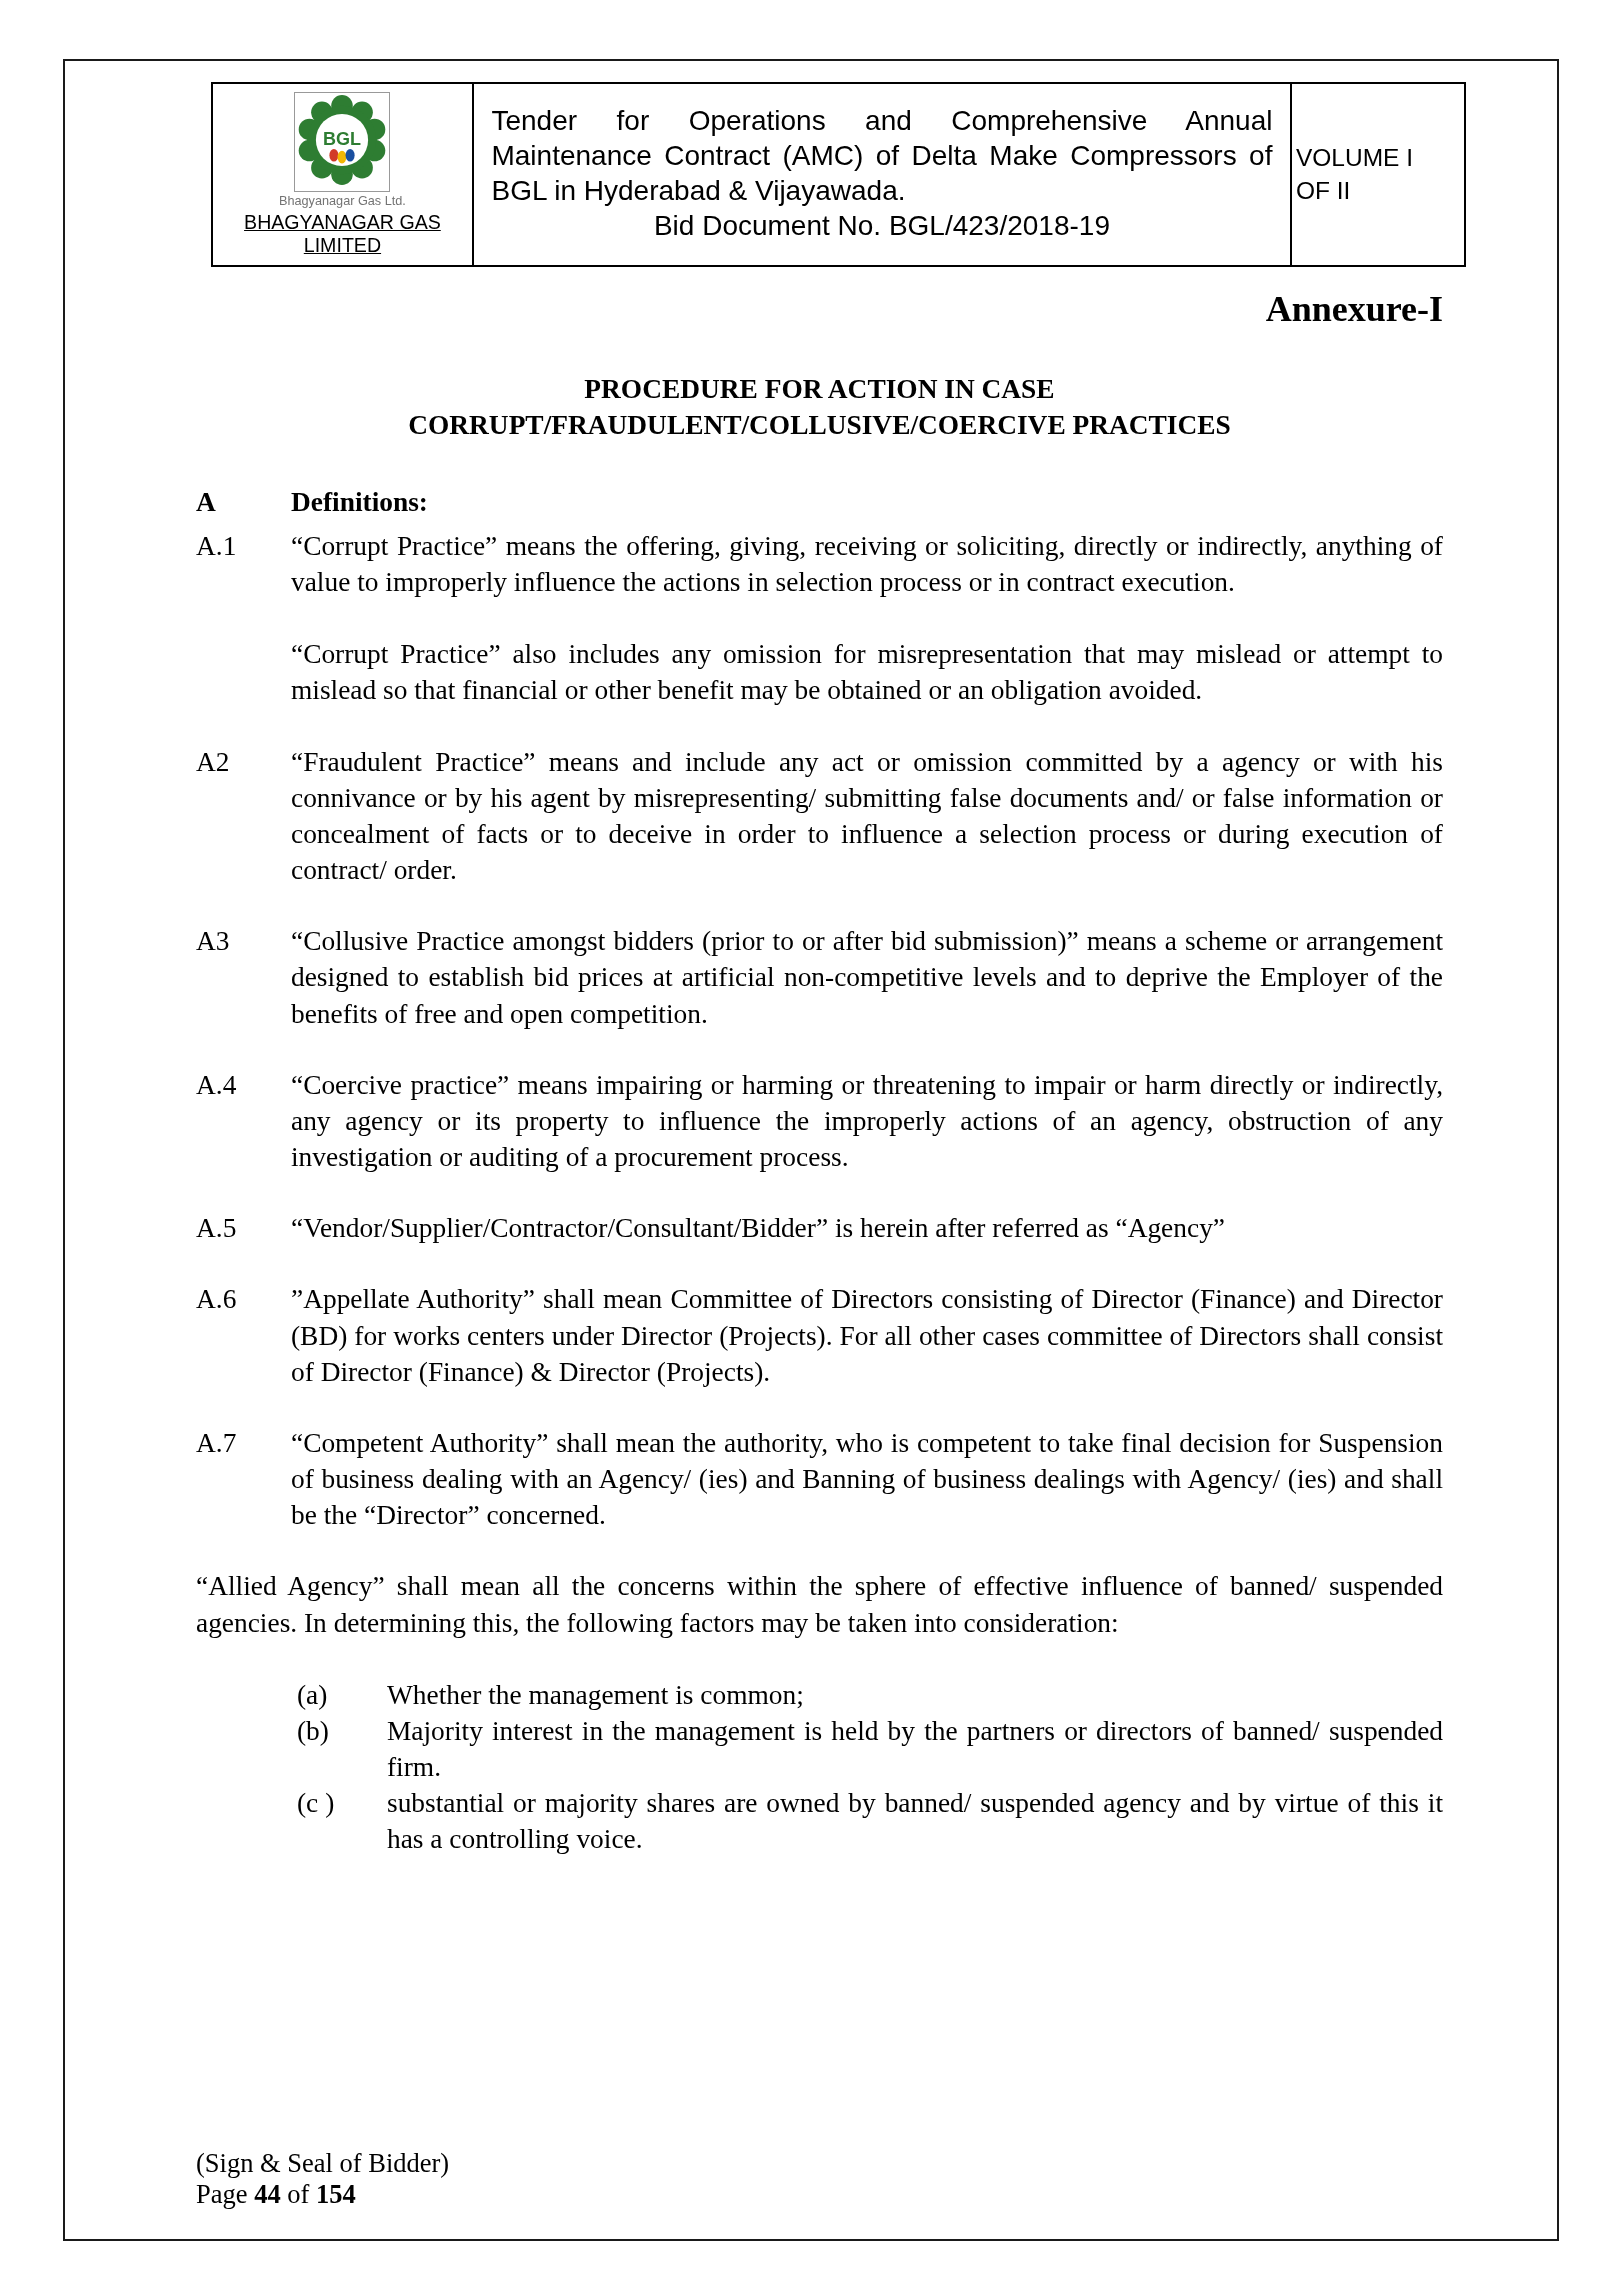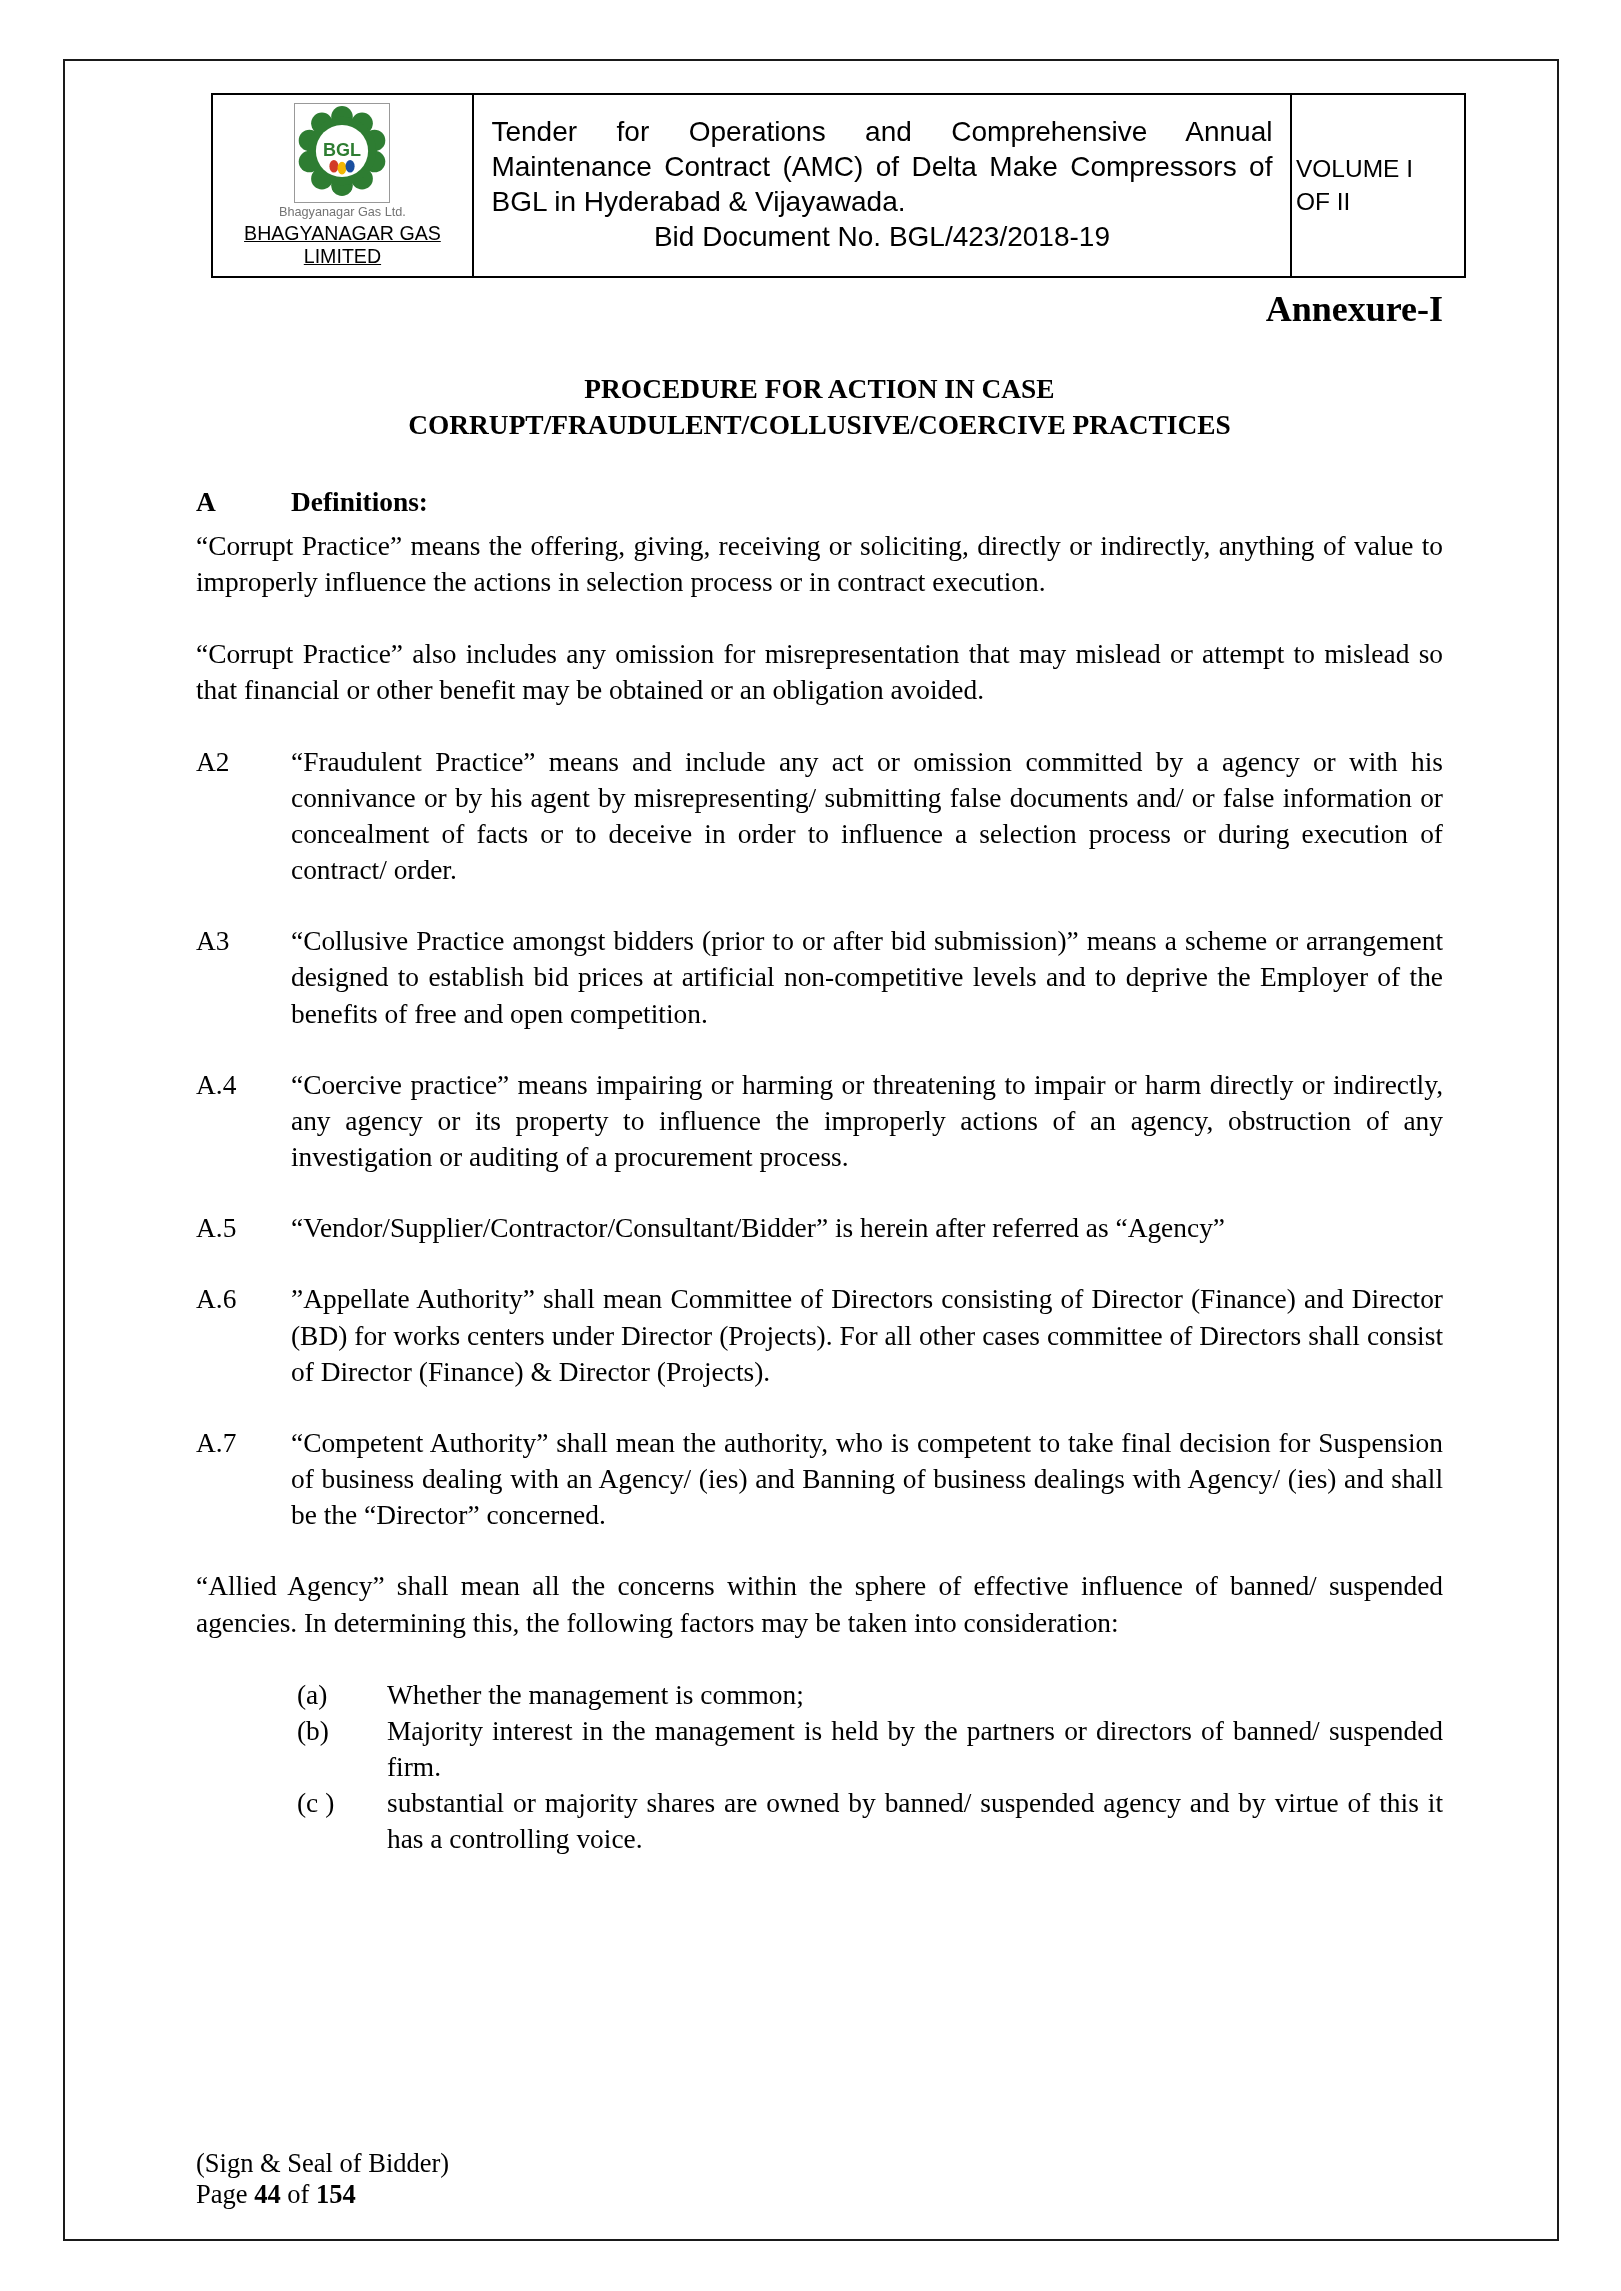--- a/index.html
+++ b/index.html
@@ -12,21 +12,21 @@
     color:#000;
     overflow:hidden;
   }
   .page-frame {
     position:absolute; left:63px; top:59px;
     width:1496px; height:2182px;
     border:2px solid #1a1a1a;
   }
   
   .header-table {
-    position:absolute; left:211px; top:93px;
+    position:absolute; left:211px; top:82px;
     width:1255px; border-collapse:collapse;
     font-family:"Liberation Sans", sans-serif;
   }
   .header-table td { border:2px solid #000; vertical-align:middle; }
   .cell-logo { width:261px; text-align:center; padding:7.8px 5.9px; }
   .logo-box { display:inline-block; border:1px solid #999; padding:2px; background:#fff; }
   .org-subtitle { font-size:12.7px; color:#737373; margin-top:2px; }
   .org-name { font-size:19.6px; line-height:1.18; margin-top:2.9px; text-decoration:underline; }
   .cell-title { width:819px; padding:7.8px 17.6px 9.8px 17.6px; }
   .tender-title { font-size:28px; line-height:1.24; text-align:justify; }
@@ -120,20 +120,21 @@
     </div>
 
     <div class="sections">
 
       <div class="section tight">
         <div class="sec-label bold">A</div>
         <div class="sec-text bold">Definitions:</div>
       </div>
 
       <div class="section">
+        <div class="sec-label">A.1</div>
         <div class="sec-text">
           <p>“Corrupt Practice” means the offering, giving, receiving or soliciting, directly or indirectly, anything of value to improperly influence the actions in selection process or in contract execution.</p>
           <p>“Corrupt Practice” also includes any omission for misrepresentation that may mislead or attempt to mislead so that financial or other benefit may be obtained or an obligation avoided.</p>
         </div>
       </div>
 
       <div class="section">
         <div class="sec-label">A2</div>
         <div class="sec-text">
           <p>“Fraudulent Practice” means and include any act or omission committed by a agency or with his connivance or by his agent by misrepresenting/ submitting false documents and/ or false information or concealment of facts or to deceive in order to influence a selection process or during execution of contract/ order.</p>

